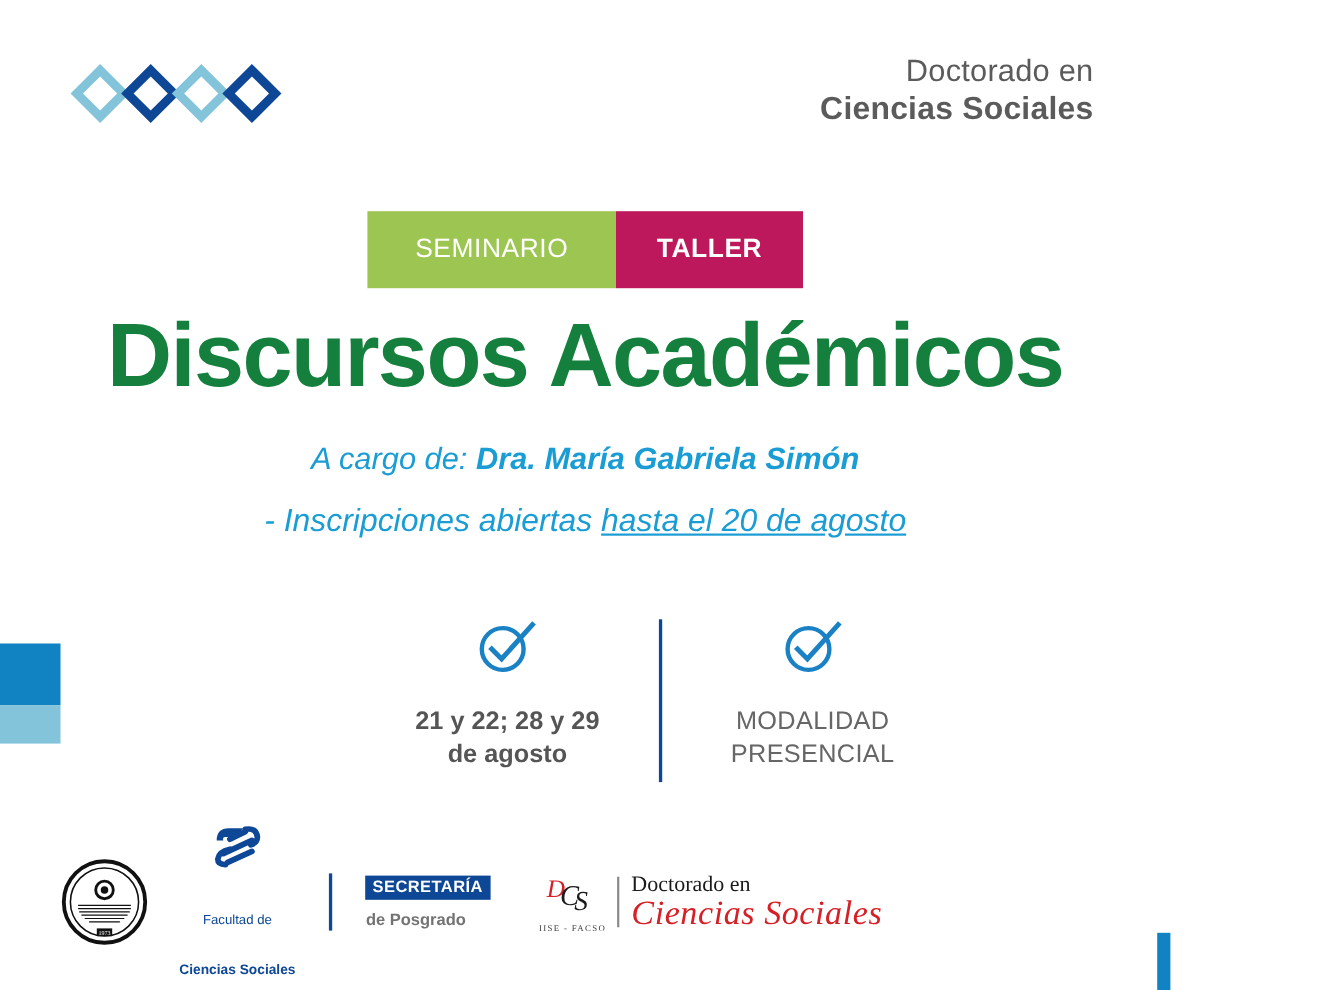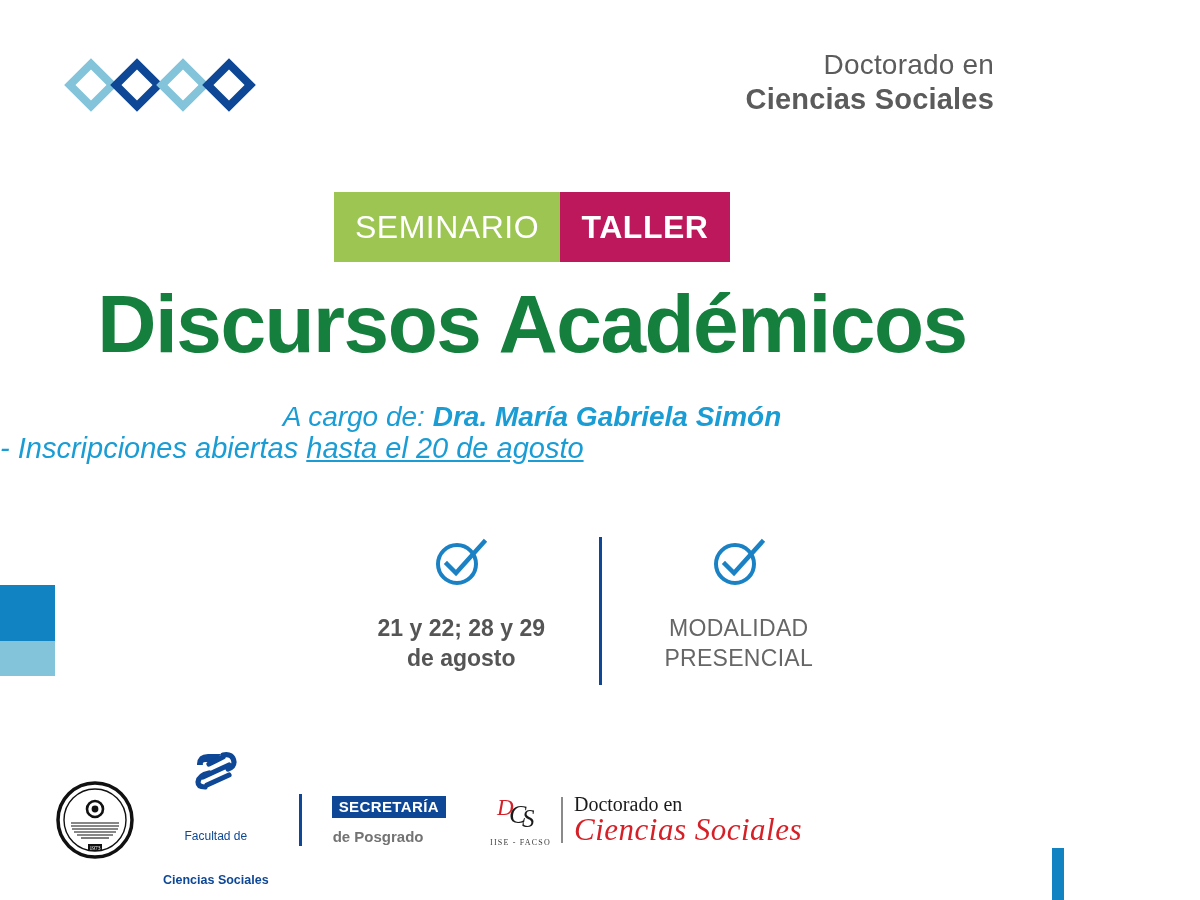--- a/index.html
+++ b/index.html
@@ -63,21 +63,21 @@
     top: 192px;
     display: flex;
     justify-content: center;
   }
   .badge {
     display: flex;
     align-items: center;
     justify-content: center;
     height: 70px;
     color: #ffffff;
-    font-size: 32px;
+    font-size: 24px;
     box-sizing: border-box;
   }
   .badge-seminario { background: #9cc551; width: 226px; font-weight: 400; letter-spacing: 0.5px; }
   .badge-taller    { background: #be185d; width: 170px; font-weight: 700; letter-spacing: 0.5px; }
 
   
   .headline {
     position: absolute;
     left: 0; right: 0;
     top: 283px;
@@ -100,33 +100,34 @@
     line-height: 1.2;
     font-style: italic;
   }
   .speaker .lead { font-weight: 400; }
   .speaker .name { font-weight: 700; }
 
   
   .inscription {
     position: absolute;
     left: 0; right: 0;
-    top: 432px;
+    top: 458px;
+    text-align: center;
     color: #1a9cd4;
     font-size: 29px;
     font-style: italic;
     font-weight: 400;
   }
   .inscription .underlined { text-decoration: underline; }
 
   
   .info {
     position: absolute;
     left: 330px;
-    top: 537px;
+    top: 563px;
     width: 540px;
     display: flex;
     align-items: flex-start;
   }
   .info-col {
     flex: 1;
     display: flex;
     flex-direction: column;
     align-items: center;
   }

